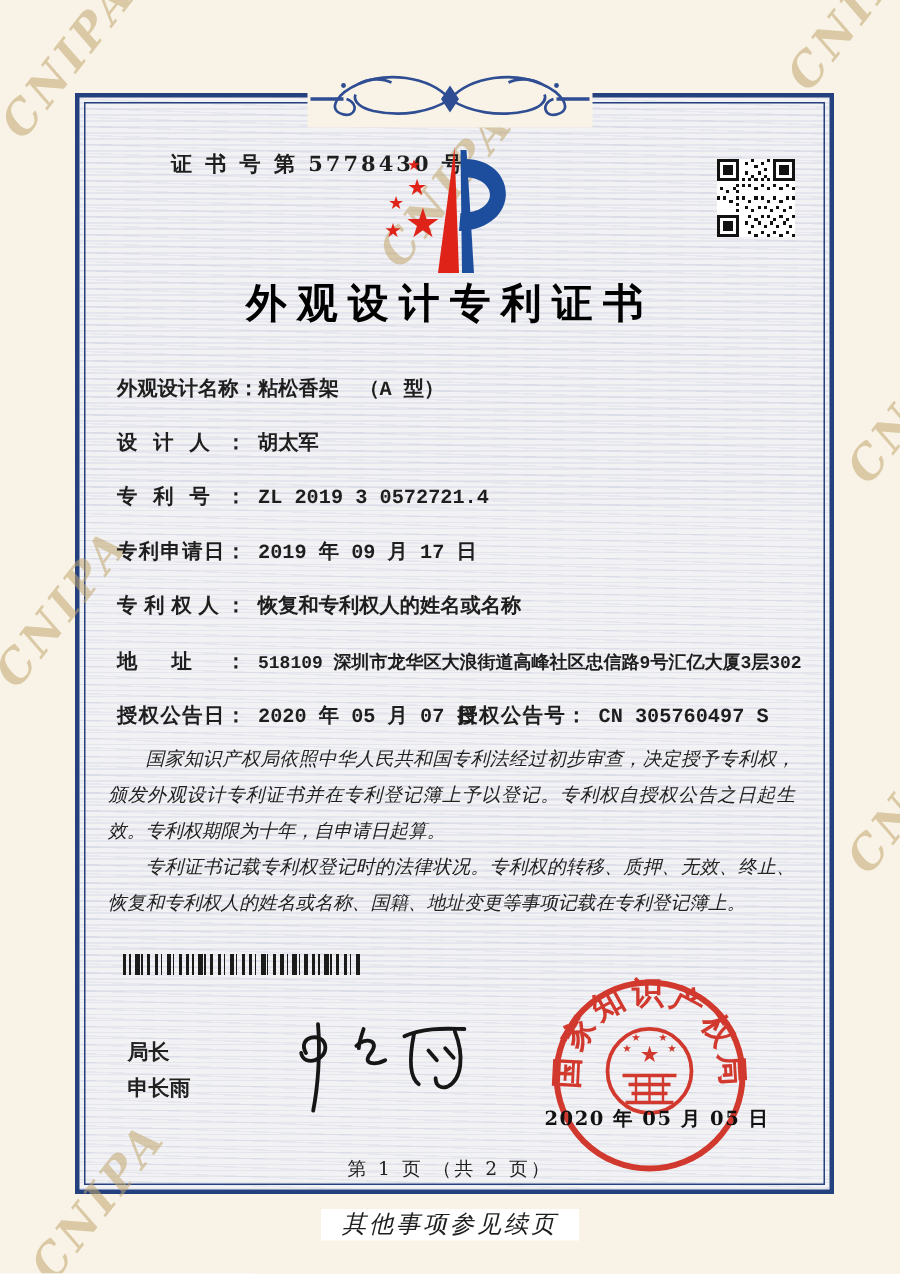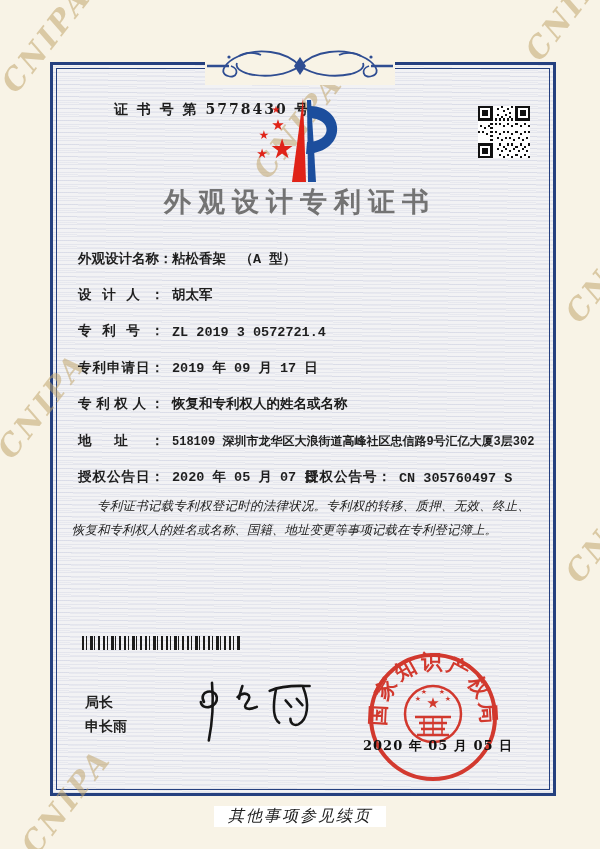--- a/index.html
+++ b/index.html
@@ -13,21 +13,21 @@
   .frame{position:absolute;left:50px;top:62px;width:500px;height:728px;z-index:1;
          border:3px solid #25407f;background:#f2f2f4;
          background-image:
            repeating-linear-gradient(0deg, rgba(125,135,185,.12) 0 1px, transparent 1px 4px),
            repeating-linear-gradient(2deg, rgba(125,135,185,.09) 0 1px, transparent 1px 6px);}
   .frame-inner{position:absolute;inset:3px;border:1px solid #25407f;pointer-events:none;}
   .ornament{position:absolute;left:205px;top:45px;width:190px;height:40px;z-index:3;background:#f8f3e6;}
   .content{position:absolute;inset:0;z-index:3;}
   .certno{position:absolute;left:78px;top:101px;font-size:14px;letter-spacing:2px;font-weight:600;margin-left:36px;}
   .title{position:absolute;left:0;top:184px;width:100%;text-align:center;font-size:27px;
-         font-weight:700;letter-spacing:7px;color:#737373;}
+         font-weight:700;letter-spacing:7px;color:#000000;}
   .fields{position:absolute;left:78px;top:0;width:460px;}
   .frow{position:absolute;left:0;white-space:nowrap;font-size:13.5px;}
   .flabel{display:inline-block;width:86px;text-align:justify;text-align-last:justify;
           font-weight:600;vertical-align:bottom;}
   .fvalue{margin-left:8px;font-weight:600;font-family:Liberation Mono, monospace;}
   .fgroup2{position:absolute;left:227px;top:0;white-space:nowrap;}
   .paras{position:absolute;left:72px;top:494px;width:458px;font-size:12.5px;line-height:24px;
          text-align:justify;font-style:italic;color:#222;}
   .paras p{margin:0;text-indent:2em;}
   .barcode{position:absolute;left:82px;top:636px;width:158px;height:14px;
@@ -146,20 +146,21 @@
       </div>
       <div class="frow" style="top:468px">
         <span class="flabel">授权公告日：</span><span class="fvalue">2020 年 05 月 07 日</span>
         <span class="fgroup2">
           <span class="flabel">授权公告号：</span><span class="fvalue">CN 305760497 S</span>
         </span>
       </div>
     </div>
 
     <div class="paras">
+      <p>国家知识产权局依照中华人民共和国专利法经过初步审查，决定授予专利权，颁发外观设计专利证书并在专利登记簿上予以登记。专利权自授权公告之日起生效。专利权期限为十年，自申请日起算。</p>
       <p>专利证书记载专利权登记时的法律状况。专利权的转移、质押、无效、终止、恢复和专利权人的姓名或名称、国籍、地址变更等事项记载在专利登记簿上。</p>
     </div>
 
     <div class="barcode"></div>
 
     <div class="officer">
       <div>局长</div>
       <div>申长雨</div>
     </div>
 
@@ -196,16 +197,17 @@
           </g>
           <g stroke="#d02a1e" stroke-width="2.4" fill="none">
             <path d="M49,67 h36 M53,73 h28 M55,79 h24 M51,85 h32"></path>
             <path d="M58,67 v18 M67,67 v18 M76,67 v18" stroke-width="1.6"></path>
           </g>
         </g>
       </g>
     </svg>
     <div class="sealdate">2020 年 05 月 05 日</div>
 
+    <div class="pagenum">第 1 页 （共 2 页）</div>
     <div class="note">其他事项参见续页</div>
 
   </div>
 </div>
 
 </body></html>

